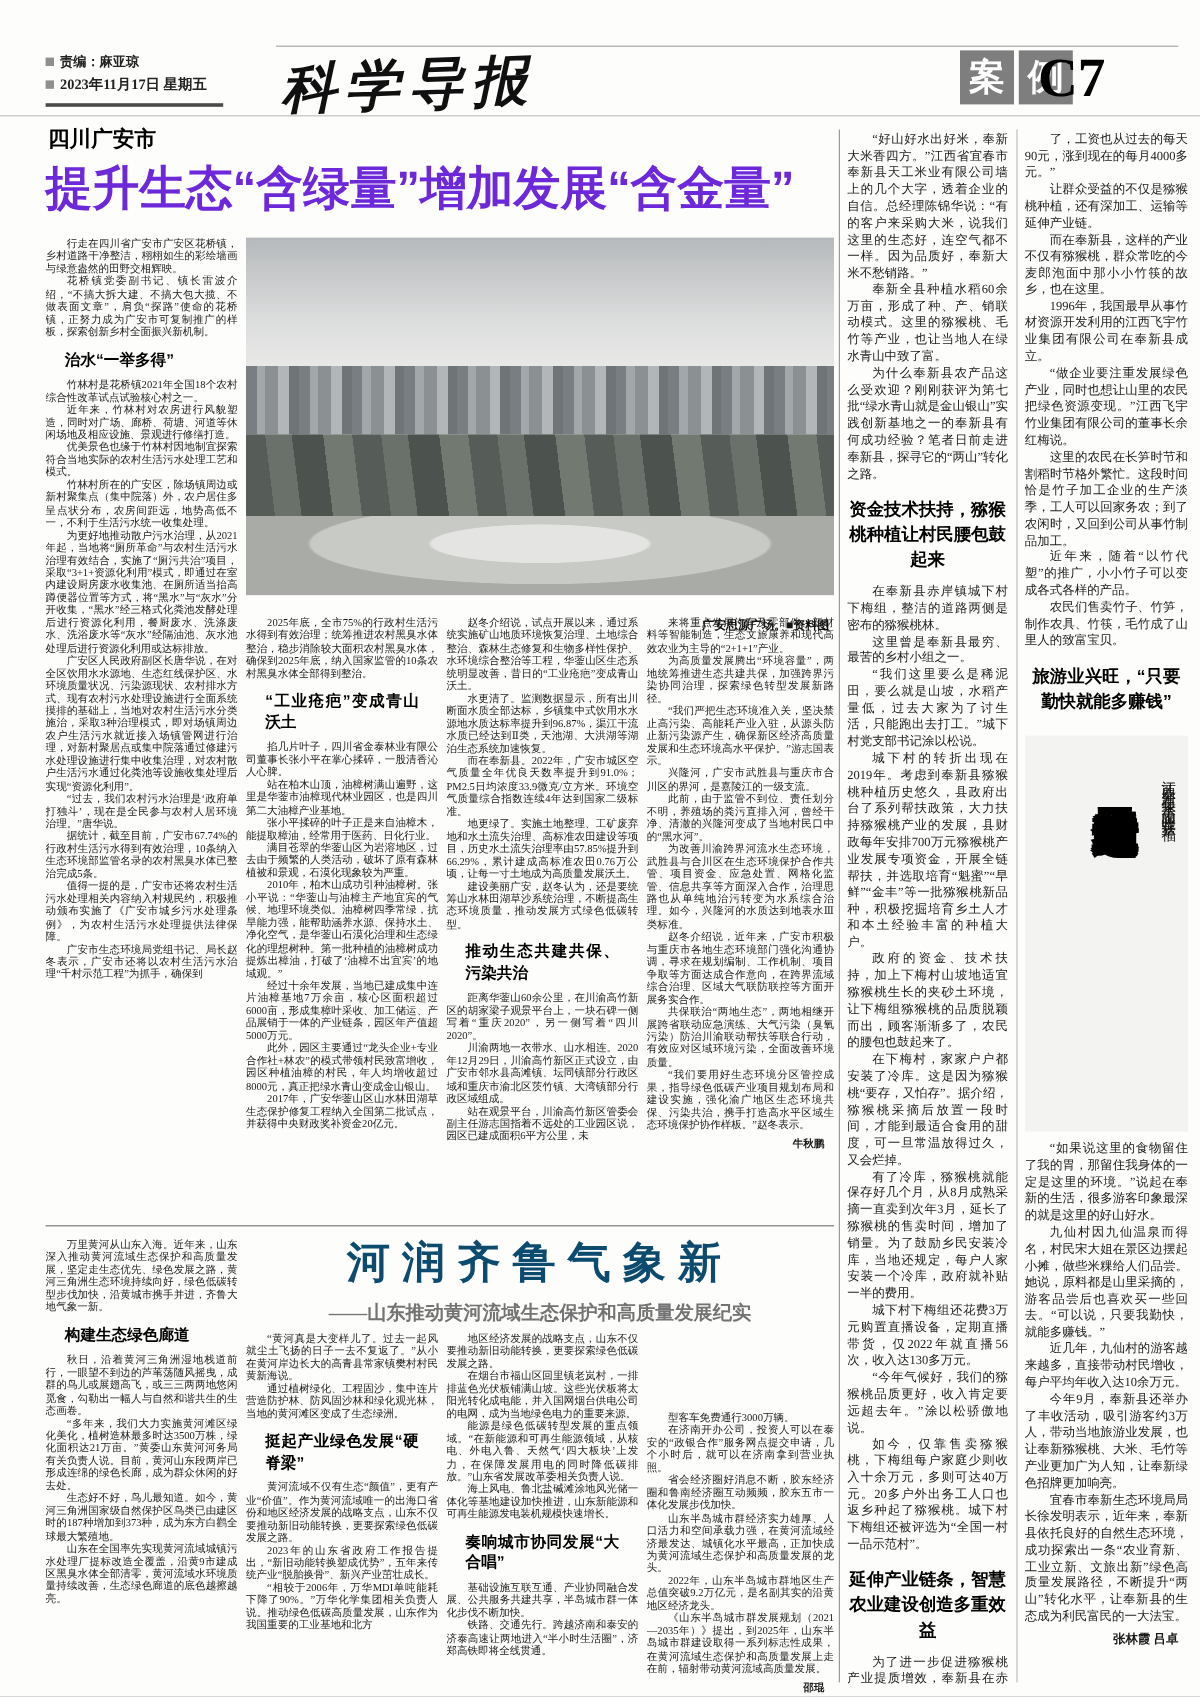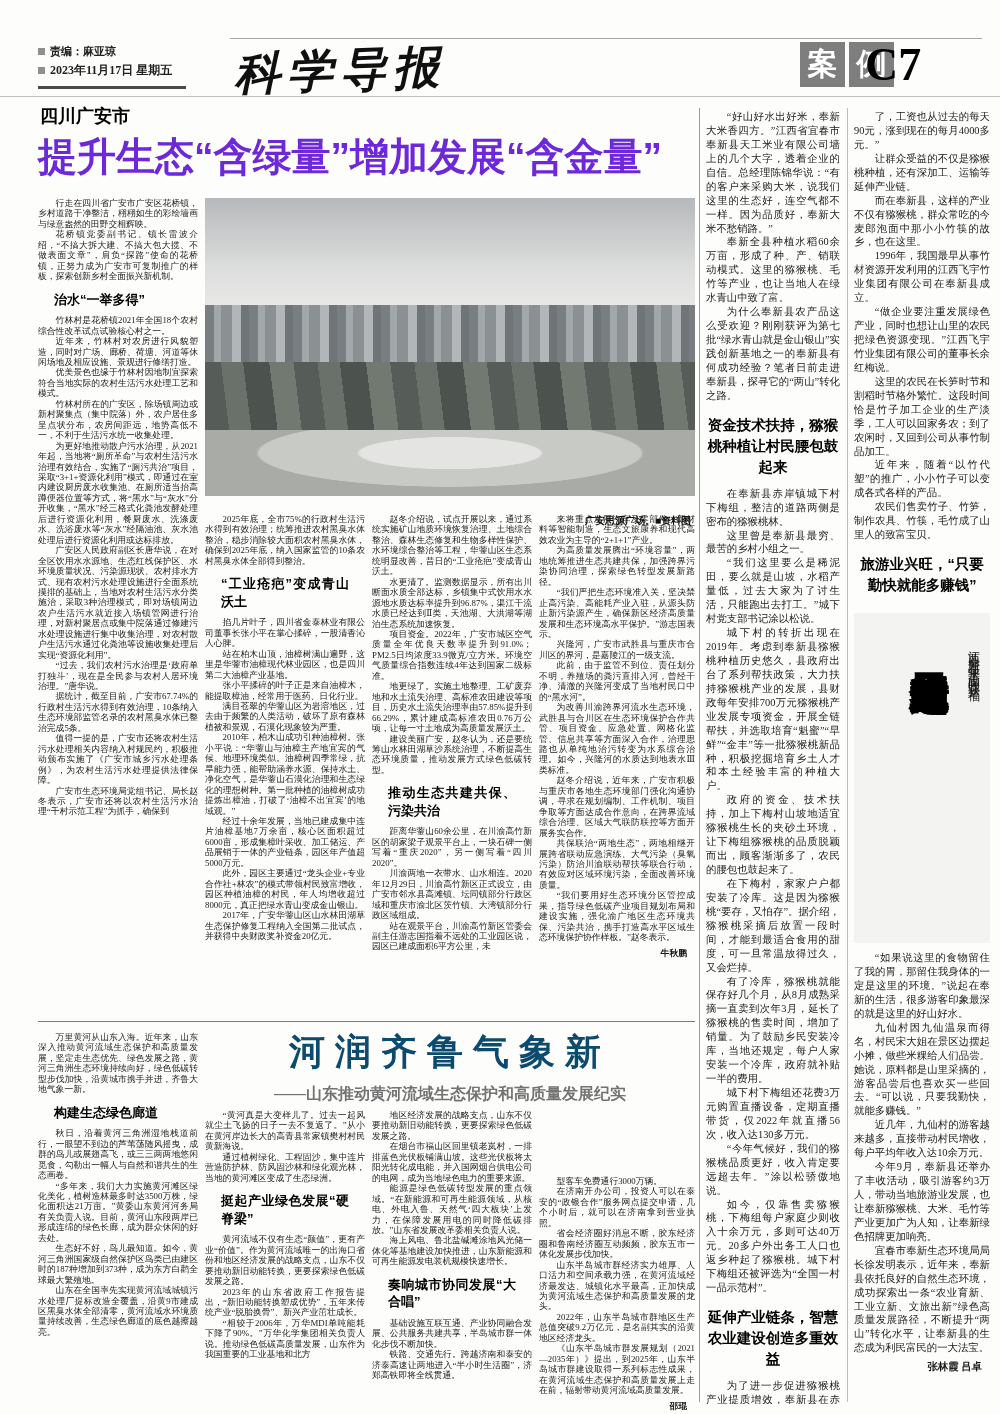--- a/index.html
+++ b/index.html
@@ -100,21 +100,21 @@
       <p>张小平揉碎的叶子正是来自油樟木，能提取樟油，经常用于医药、日化行业。</p>
       <p>满目苍翠的华蓥山区为岩溶地区，过去由于频繁的人类活动，破坏了原有森林植被和景观，石漠化现象较为严重。</p>
       <p>2010年，柏木山成功引种油樟树。张小平说：“华蓥山与油樟主产地宜宾的气候、地理环境类似。油樟树四季常绿，抗旱能力强，能帮助涵养水源、保持水土、净化空气，是华蓥山石漠化治理和生态绿化的理想树种。第一批种植的油樟树成功提炼出樟油，打破了‘油樟不出宜宾’的地域观。”</p>
       <p>经过十余年发展，当地已建成集中连片油樟基地7万余亩，核心区面积超过6000亩，形成集樟叶采收、加工储运、产品展销于一体的产业链条，园区年产值超5000万元。</p>
       <p>此外，园区主要通过“龙头企业+专业合作社+林农”的模式带领村民致富增收，园区种植油樟的村民，年人均增收超过8000元，真正把绿水青山变成金山银山。</p>
       <p>2017年，广安华蓥山区山水林田湖草生态保护修复工程纳入全国第二批试点，并获得中央财政奖补资金20亿元。</p>
     </div>
   <div class="colblk" style="left:372px;top:514px;width:160px;height:500px;">
       <p>赵冬介绍说，试点开展以来，通过系统实施矿山地质环境恢复治理、土地综合整治、森林生态修复和生物多样性保护、水环境综合整治等工程，华蓥山区生态系统明显改善，昔日的“工业疮疤”变成青山沃土。</p>
       <p>水更清了。监测数据显示，所有出川断面水质全部达标，乡镇集中式饮用水水源地水质达标率提升到96.87%，渠江干流水质已经达到Ⅱ类，天池湖、大洪湖等湖泊生态系统加速恢复。</p>
-      <p>项目资金。2022年，广安市城区空气质量全年优良天数率提升到91.0%；PM2.5日均浓度33.9微克/立方米。环境空气质量综合指数连续4年达到国家二级标准。</p>
+      <p>而在奉新县。2022年，广安市城区空气质量全年优良天数率提升到91.0%；PM2.5日均浓度33.9微克/立方米。环境空气质量综合指数连续4年达到国家二级标准。</p>
       <p>地更绿了。实施土地整理、工矿废弃地和水土流失治理、高标准农田建设等项目，历史水土流失治理率由57.85%提升到66.29%，累计建成高标准农田0.76万公顷，让每一寸土地成为高质量发展沃土。</p>
       <p>建设美丽广安，赵冬认为，还是要统筹山水林田湖草沙系统治理，不断提高生态环境质量，推动发展方式绿色低碳转型。</p>
       <h4 class="sub">推动生态共建共保、污染共治</h4>
       <p>距离华蓥山60余公里，在川渝高竹新区的胡家梁子观景平台上，一块石碑一侧写着“重庆2020”，另一侧写着“四川2020”。</p>
       <p>川渝两地一衣带水、山水相连。2020年12月29日，川渝高竹新区正式设立，由广安市邻水县高滩镇、坛同镇部分行政区域和重庆市渝北区茨竹镇、大湾镇部分行政区域组成。</p>
       <p>站在观景平台，川渝高竹新区管委会副主任游志国指着不远处的工业园区说，园区已建成面积6平方公里，未</p>
     </div>
   <div class="colblk" style="left:539px;top:514px;width:156px;height:502px;">
       <p>来将重点发展汽车及零部件、新材料等智能制造，生态文旅康养和现代高效农业为主导的“2+1+1”产业。</p>
       <p>为高质量发展腾出“环境容量”，两地统筹推进生态共建共保，加强跨界污染协同治理，探索绿色转型发展新路径。</p>

